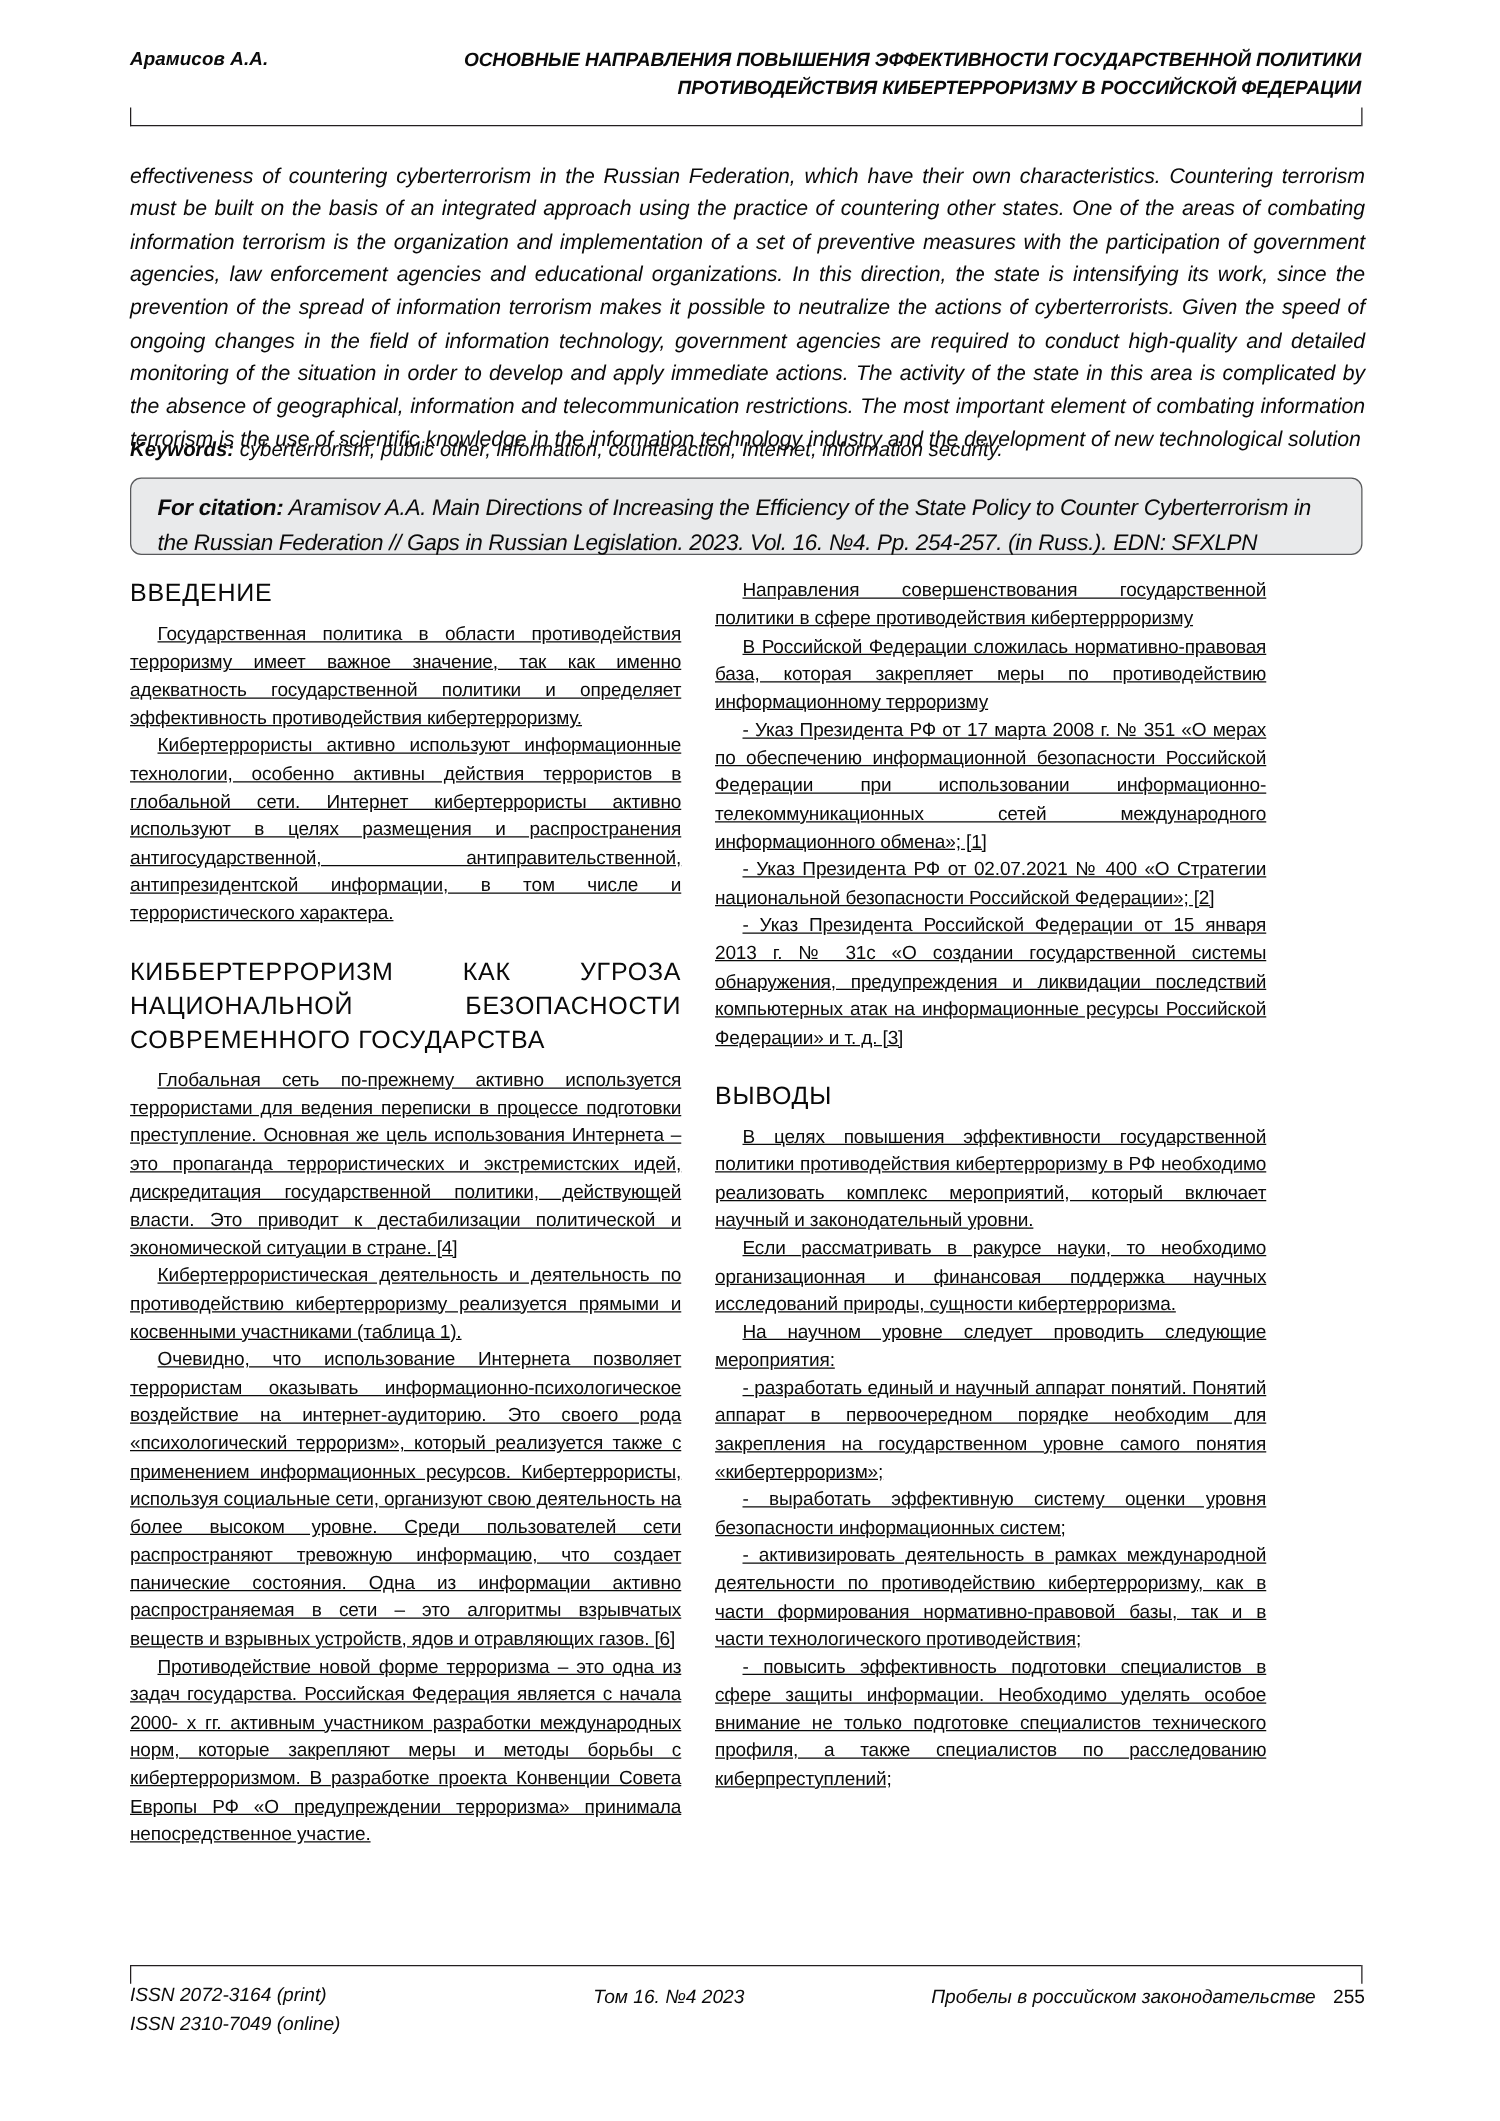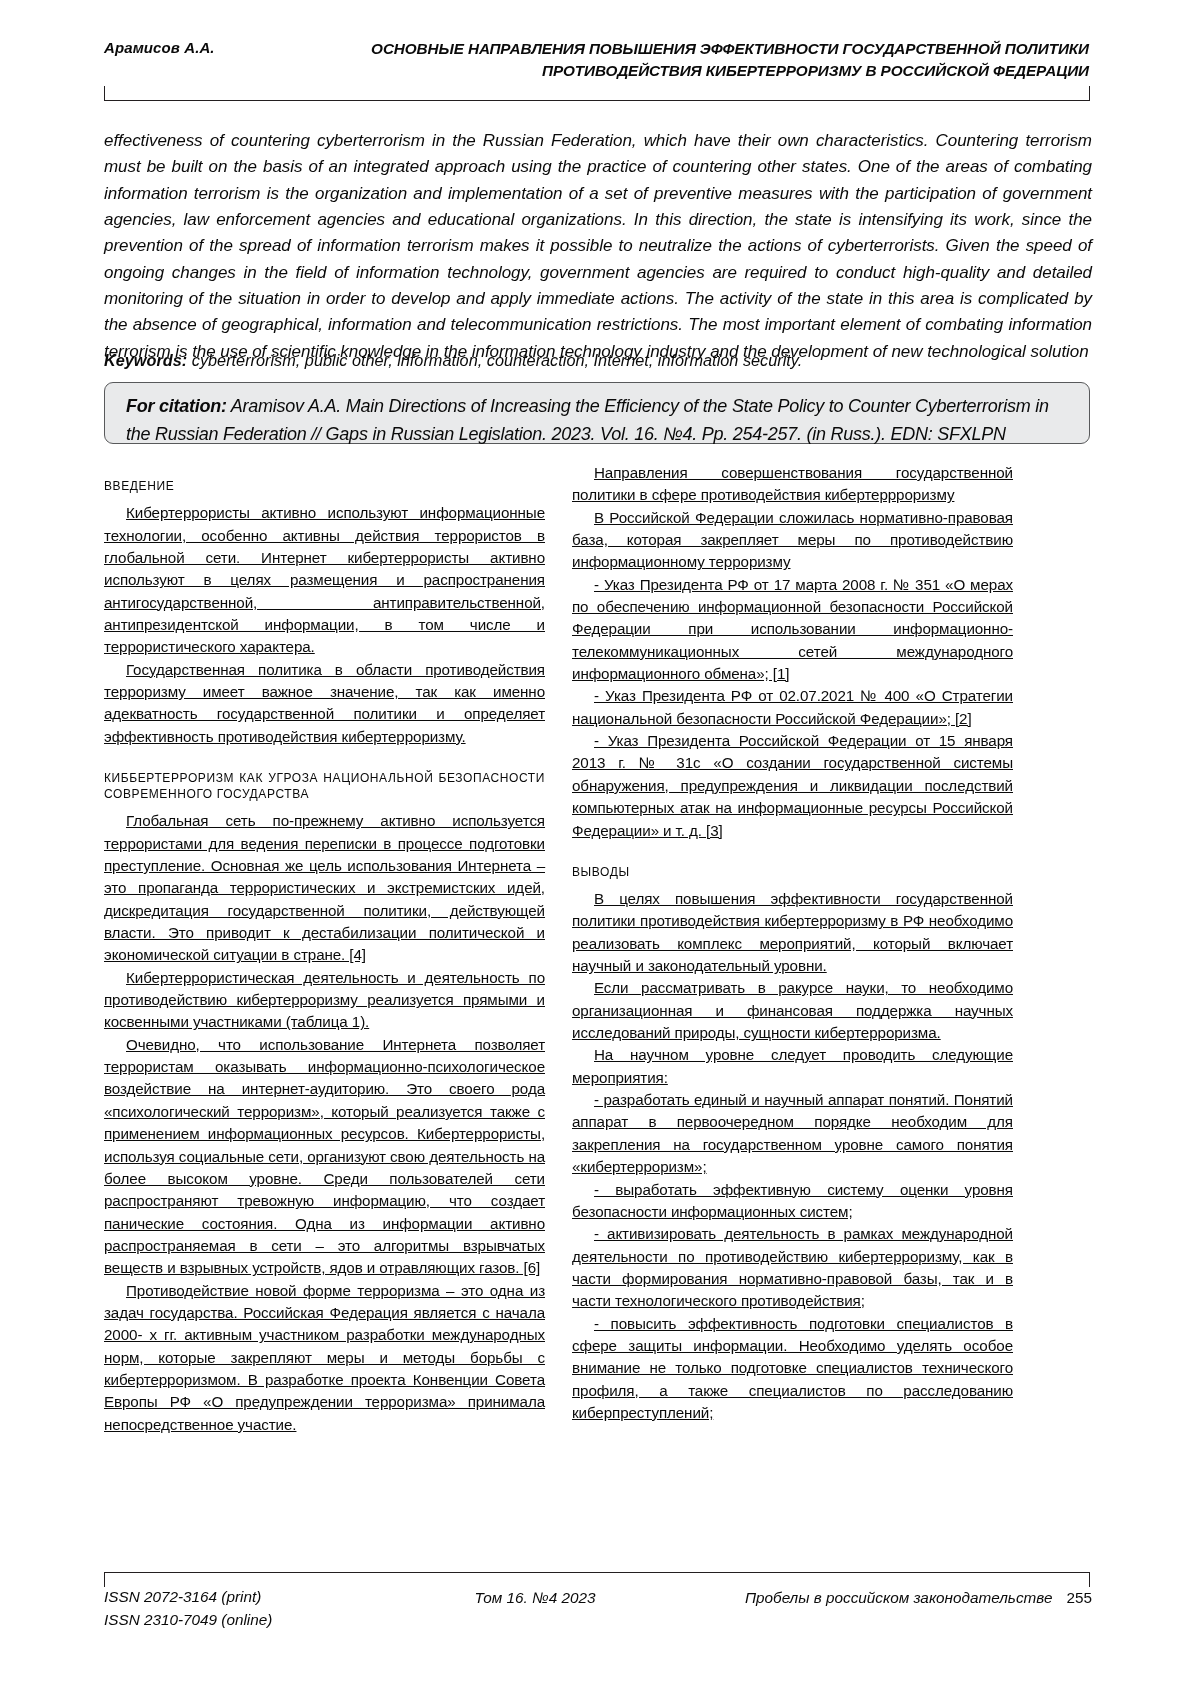--- a/index.html
+++ b/index.html
@@ -125,24 +125,24 @@
     top: 462px;
     width: 441px;
     font-size: 15.2px;
     line-height: 1.47;
     text-align: justify;
     letter-spacing: -0.1px;
   }
   .col-left { left: 104px; }
   .col-right { left: 572px; }
   .sec-head {
-    font-size: 12px;
+    font-size: 20px;
     letter-spacing: 0.6px;
     line-height: 1.35;
-    margin: 16px 0 8px 0;
+    margin: 0 0 8px 0;
     text-transform: uppercase;
   }
   .sec-head.spaced { margin-top: 22px; }
   p.body {
     margin: 0;
     text-indent: 22px;
     text-decoration: underline;
   }
   p.body.dash { text-indent: 22px; }
   
@@ -213,22 +213,22 @@
     <b>Keywords:</b><span> cyberterrorism, public other, information, counteraction, Internet, information security.</span>
   </div>
 
   <div class="citation-box"></div>
   <div class="citation-text">
     <b>For citation:</b><span> Aramisov A.A. Main Directions of Increasing the Efficiency of the State Policy to Counter Cyberterrorism in the Russian Federation // Gaps in Russian Legislation. 2023. Vol. 16. №4. Pp. 254-257. (in Russ.). EDN: SFXLPN</span>
   </div>
 
   <div class="col col-left">
     <div class="sec-head">ВВЕДЕНИЕ</div>
+    <p class="body">Государственная политика в области противодействия терроризму имеет важное значение, так как именно адекватность государственной политики и определяет эффективность противодействия кибертерроризму.</p>
     <p class="body">Кибертеррористы активно используют информационные технологии, особенно активны действия террористов в глобальной сети. Интернет кибертеррористы активно используют в целях размещения и распространения антигосударственной, антиправительственной, антипрезидентской информации, в том числе и террористического характера.</p>
-    <p class="body">Государственная политика в области противодействия терроризму имеет важное значение, так как именно адекватность государственной политики и определяет эффективность противодействия кибертерроризму.</p>
     <div class="sec-head spaced">КИББЕРТЕРРОРИЗМ КАК УГРОЗА НАЦИОНАЛЬНОЙ БЕЗОПАСНОСТИ СОВРЕМЕННОГО ГОСУДАРСТВА</div>
     <p class="body">Глобальная сеть по-прежнему активно используется террористами для ведения переписки в процессе подготовки преступление. Основная же цель использования Интернета – это пропаганда террористических и экстремистских идей, дискредитация государственной политики, действующей власти. Это приводит к дестабилизации политической и экономической ситуации в стране. [4]</p>
     <p class="body">Кибертеррористическая деятельность и деятельность по противодействию кибертерроризму реализуется прямыми и косвенными участниками (таблица 1).</p>
     <p class="body">Очевидно, что использование Интернета позволяет террористам оказывать информационно-психологическое воздействие на интернет-аудиторию. Это своего рода «психологический терроризм», который реализуется также с применением информационных ресурсов. Кибертеррористы, используя социальные сети, организуют свою деятельность на более высоком уровне. Среди пользователей сети распространяют тревожную информацию, что создает панические состояния. Одна из информации активно распространяемая в сети – это алгоритмы взрывчатых веществ и взрывных устройств, ядов и отравляющих газов. [6]</p>
     <p class="body">Противодействие новой форме терроризма – это одна из задач государства. Российская Федерация является с начала 2000- х гг. активным участником разработки международных норм, которые закрепляют меры и методы борьбы с кибертерроризмом. В разработке проекта Конвенции Совета Европы РФ «О предупреждении терроризма» принимала непосредственное участие.</p>
   </div>
 
   <div class="col col-right">
     <p class="body">Направления совершенствования государственной политики в сфере противодействия кибертеррроризму</p>
     <p class="body">В Российской Федерации сложилась нормативно-правовая база, которая закрепляет меры по противодействию информационному терроризму</p>

